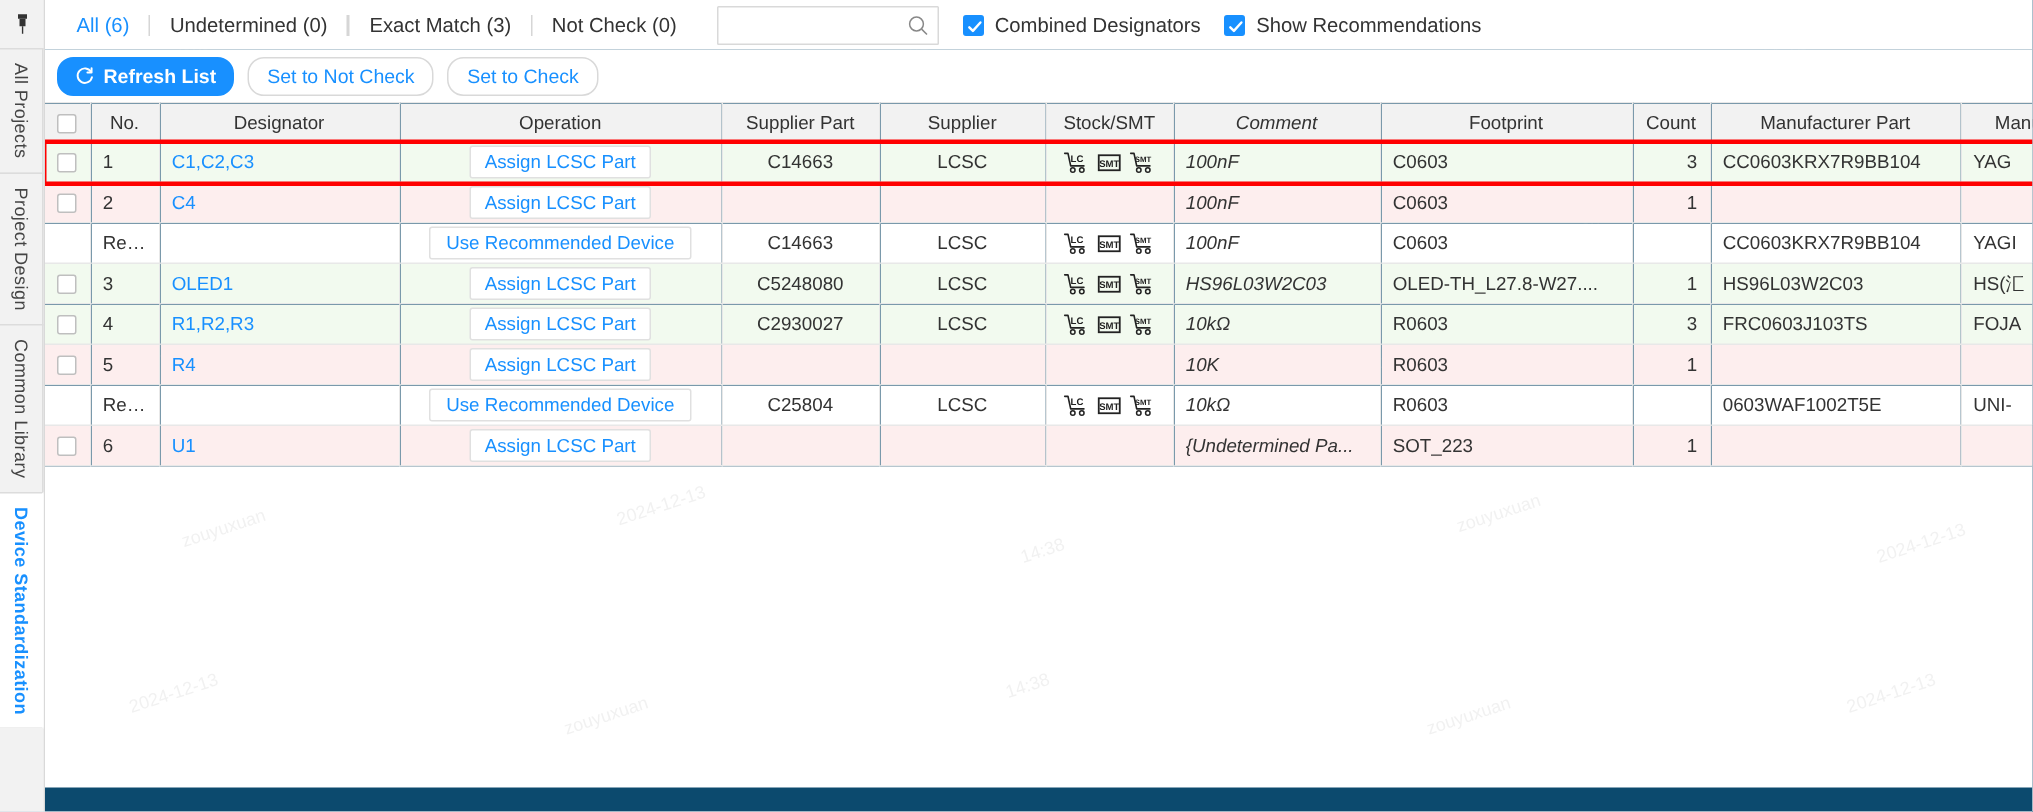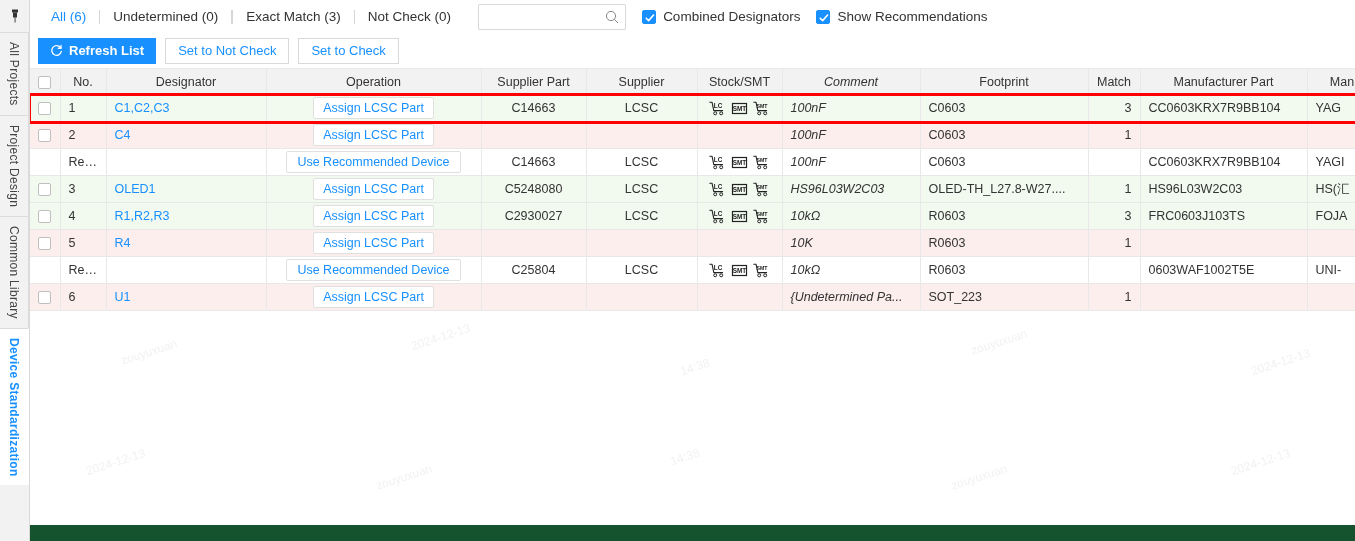--- a/index.html
+++ b/index.html
@@ -62,21 +62,21 @@
     font-weight: bold;
     border-right: 1px solid #ffffff;
   }
   .sidebar-filler { flex: 1 1 auto; background: #f2f2f2; border-right: 0; }
 
   
   .main {
     flex: 1 1 auto;
     height: 541px;
     position: relative;
-    background: #14532d;
+    background: #0c4a6e;
     overflow: hidden;
   }
 
   
   .filterbar {
     height: 33px;
     display: flex;
     align-items: center;
     padding-left: 8px;
     background: #ffffff;
@@ -138,21 +138,21 @@
     display: flex;
     align-items: center;
     padding-left: 8px;
     gap: 9px;
     background: #ffffff;
   }
   .btn {
     height: 26px;
     padding: 0 12px;
     font-size: 13px;
-    border-radius: 0;
+    border-radius: 11px;
     display: inline-flex;
     align-items: center;
     cursor: pointer;
     border: 1px solid #d9d9d9;
     background: #ffffff;
     color: #1890ff;
     white-space: nowrap;
     font-family: "Liberation Sans", sans-serif;
     text-align: center;
   }
@@ -386,21 +386,21 @@
               <span class="rowcheck"></span>
             </th>
             <th class="c-no left">No.</th>
             <th class="c-desig left">Designator</th>
             <th class="c-oper">Operation</th>
             <th class="c-spart">Supplier Part</th>
             <th class="c-supp">Supplier</th>
             <th class="c-stock">Stock/SMT</th>
             <th class="c-comm left">Comment</th>
             <th class="c-foot left">Footprint</th>
-            <th class="c-count">Match</th>
+            <th class="c-count">Count</th>
             <th class="c-mpart left">Manufacturer Part</th>
             <th class="c-manu left">Manu</th>
           </tr>
         </thead>
         <tbody id="tbody">
             <tr class="row-green" id="trow-0">
               <td class="c-check"><span class="rowcheck"></span></td>
               <td class="c-no">1</td>
               <td class="c-desig"><span class="desig-link">C1,C2,C3</span></td>
               <td class="c-oper"><span class="opbtn">Assign LCSC Part</span></td>

